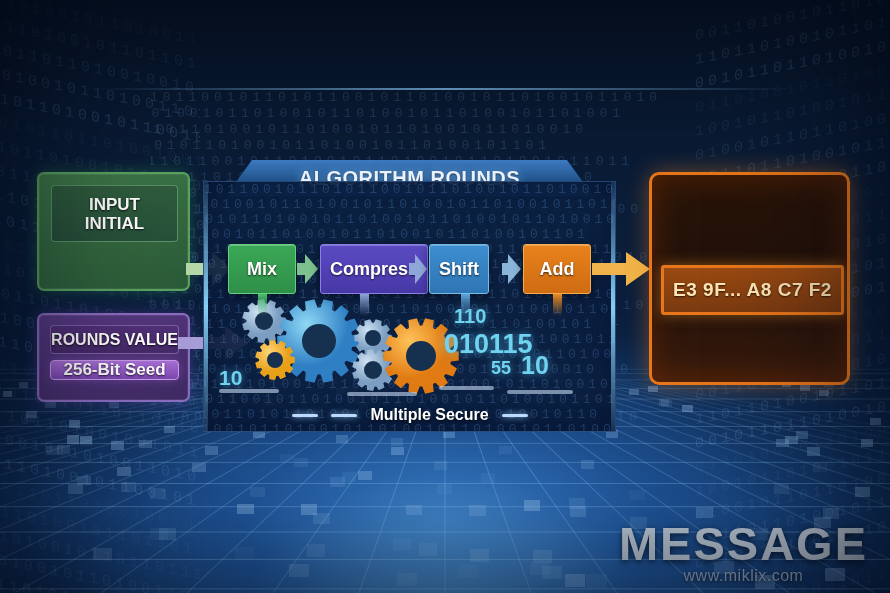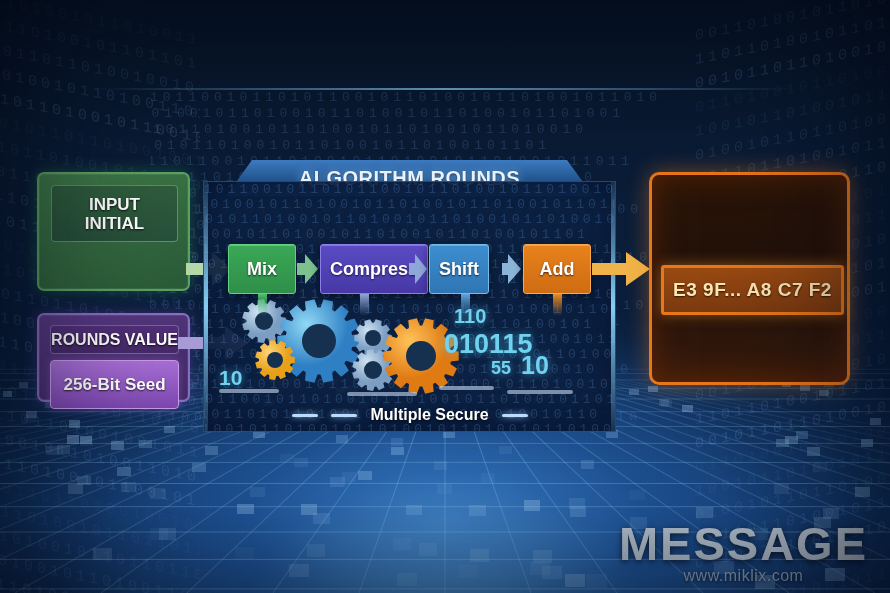--- a/index.html
+++ b/index.html
@@ -68,21 +68,21 @@
     box-shadow:0 0 10px rgba(140,200,60,.4);}
 
   #seed-card{left:37px;top:313px;width:153px;height:89px;
     background:linear-gradient(160deg,#5a3b86,#3f2a63);
     border:2px solid #8a6ec0;
     box-shadow:0 0 16px rgba(130,90,200,.35),inset 0 0 0 1px rgba(255,255,255,.08);}
   #seed-card .inner{position:absolute;left:11px;top:10px;width:129px;height:29px;
     background:linear-gradient(180deg,#513078,#452a68);border:1px solid rgba(185,160,230,.45);}
   #seed-card .inner span{color:#fff;font-weight:bold;font-size:16px;
     text-shadow:0 1px 2px rgba(0,0,0,.8);}
-  #seed-card .chip{position:absolute;left:11px;top:45px;width:129px;height:49px;
+  #seed-card .chip{position:absolute;left:11px;top:45px;width:129px;height:20px;
     background:linear-gradient(180deg,#a86fd6,#7c47b0);border:1px solid #c79bea;
     box-shadow:0 0 10px rgba(160,100,215,.4);}
 
   
   .arrow{position:absolute;}
 
   
   #proc-panel{position:absolute;left:203px;top:181px;width:411px;height:249px;
     background:linear-gradient(180deg,rgba(12,34,68,.86),rgba(10,28,60,.92));
     border:1px solid rgba(90,150,220,.35);

